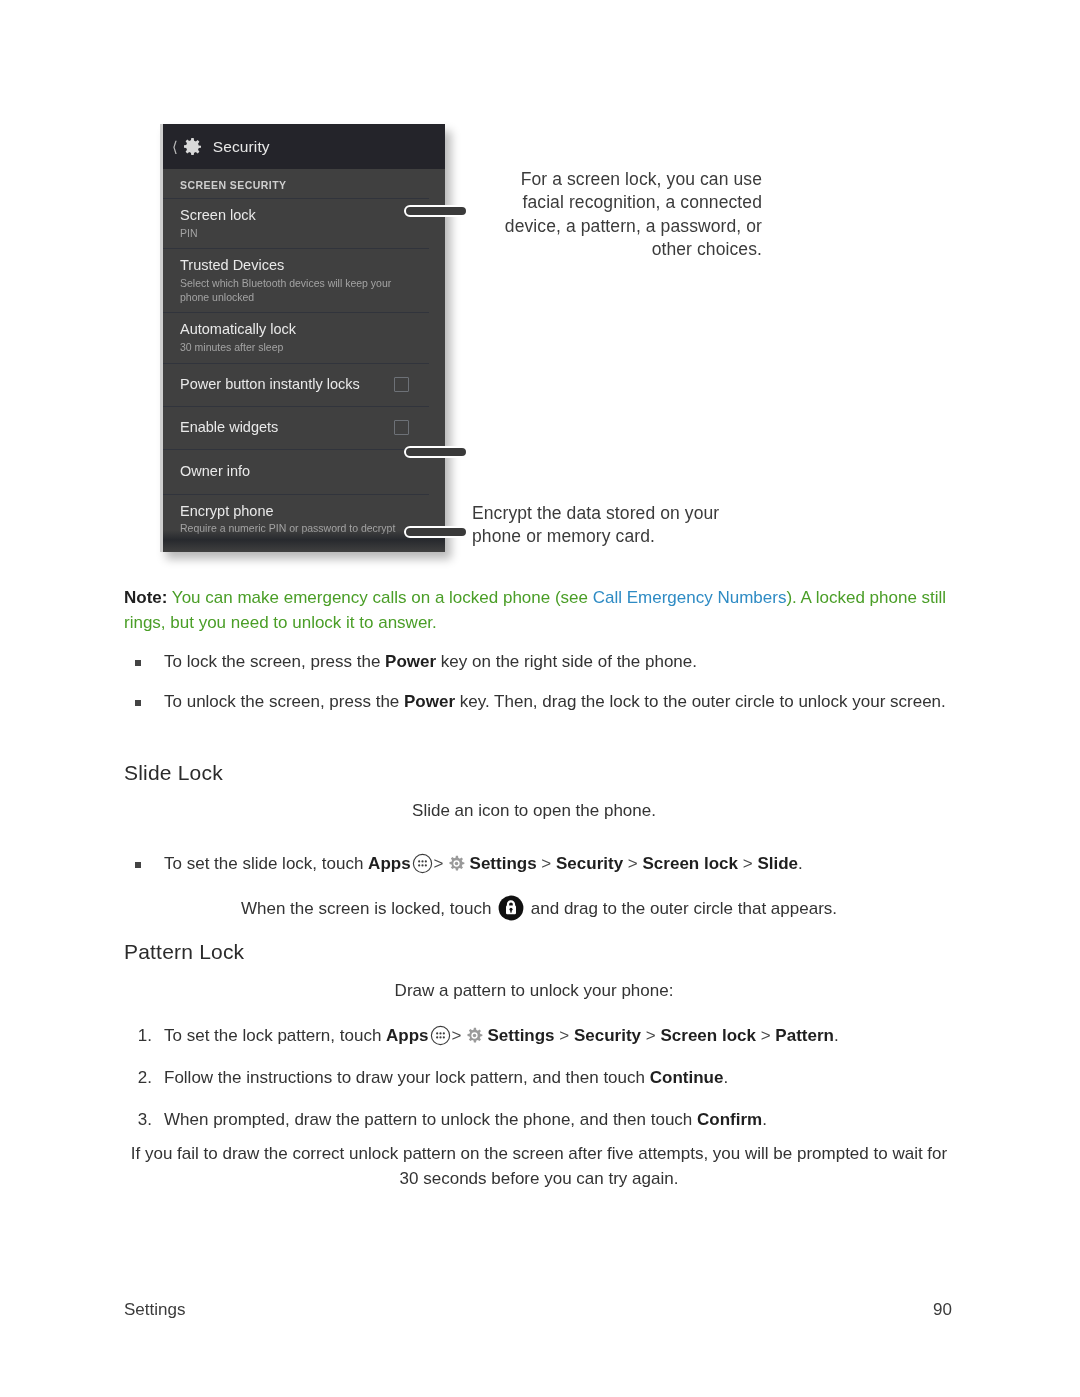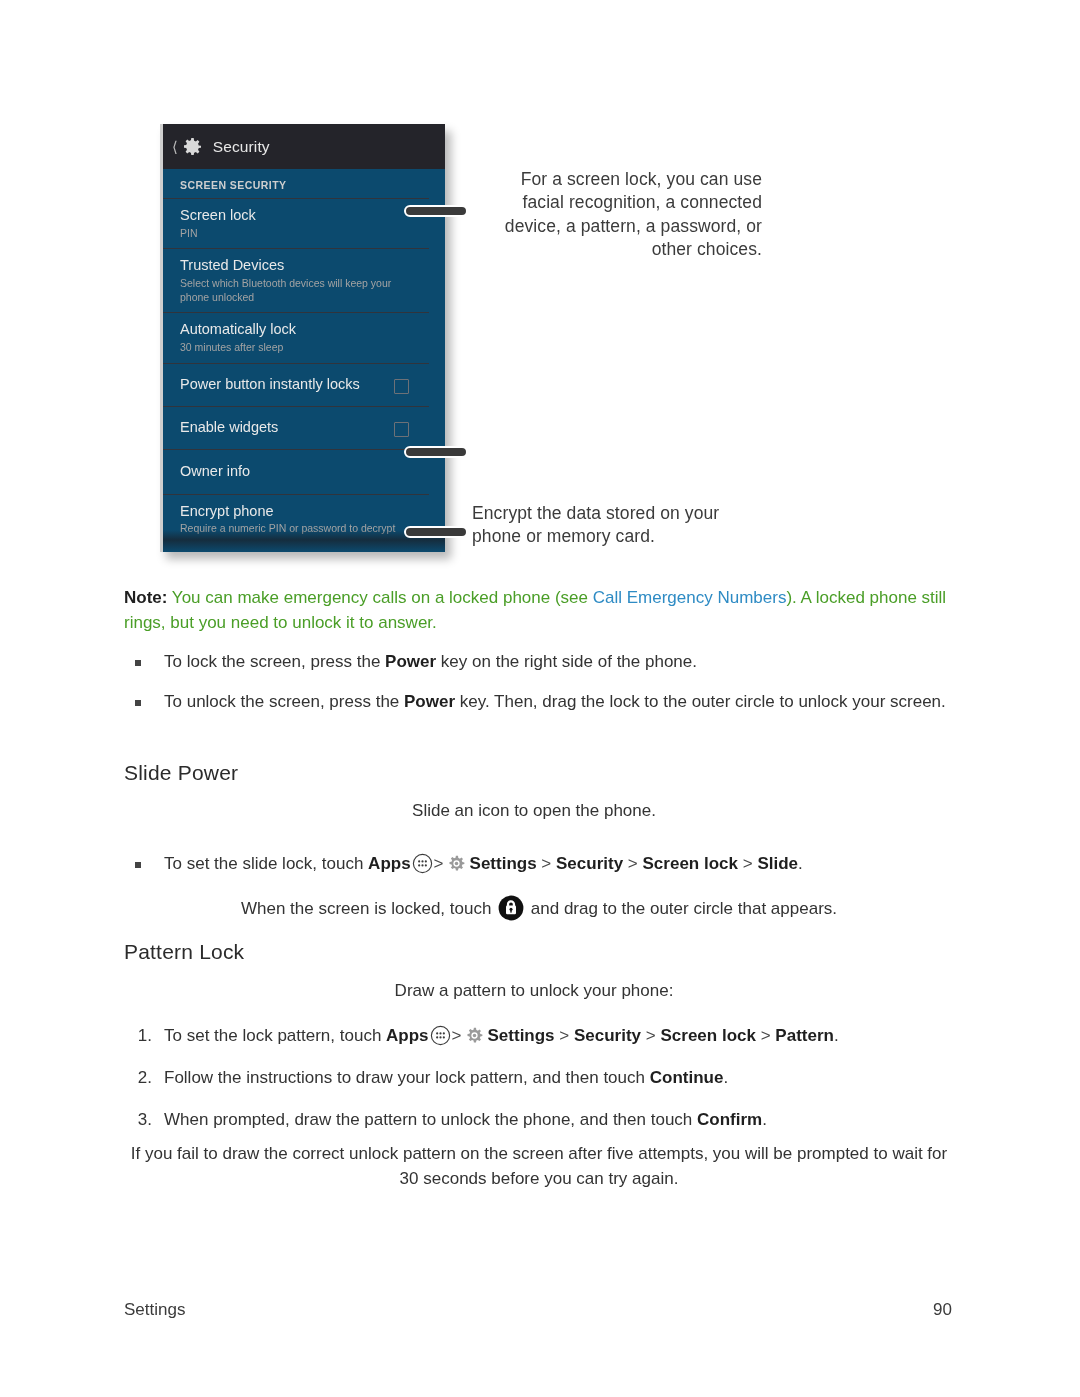--- a/index.html
+++ b/index.html
@@ -71,21 +71,21 @@
     flex: 0 0 auto;
     margin-right: 9px;
   }
   .shot-title {
     color: #e8e8e8;
     font-size: 15.5px;
     letter-spacing: .1px;
   }
 
   .shot-body {
-    background: #0c4a6e;
+    background: #404040;
     height: calc(100% - 45px);
     padding: 0 16px 0 0;
   }
 
   .sec-head {
     color: #cfcfcf;
     font-size: 10.5px;
     font-weight: bold;
     letter-spacing: .45px;
     padding: 10px 0 7px 17px;
@@ -102,21 +102,21 @@
     color: #e9e9e9;
     font-size: 14.5px;
     line-height: 1.22;
   }
   .row-sub {
     color: #a3a3a3;
     font-size: 10.5px;
     line-height: 1.3;
     margin-top: 2px;
   }
-  .row.with-check { display: flex; align-items: flex-end; justify-content: space-between; padding-top: 12px; padding-bottom: 12px; }
+  .row.with-check { display: flex; align-items: center; justify-content: space-between; padding-top: 12px; padding-bottom: 12px; }
   .checkbox {
     width: 13px;
     height: 13px;
     border: 1.6px solid #6d7177;
     border-radius: 1px;
     flex: 0 0 auto;
     margin-right: 6px;
   }
   .row.tall { padding-top: 13px; padding-bottom: 13px; }
 
@@ -316,21 +316,21 @@
 
   <ul class="bullets" style="left:124px; top:650px; width:840px;">
     <li class="bullet-item">
       <span>To lock the screen, press the </span><b>Power</b><span> key on the right side of the phone.</span>
     </li>
     <li class="bullet-item">
       <span>To unlock the screen, press the </span><b>Power</b><span> key. Then, drag the lock to the outer circle to unlock your screen.</span>
     </li>
   </ul>
 
-  <h2 class="heading" style="left:124px; top:761px;">Slide Power</h2>
+  <h2 class="heading" style="left:124px; top:761px;">Slide Lock</h2>
 
   <p class="para" style="left:124px; top:799px; width:820px;">Slide an icon to open the phone.</p>
 
   <ul class="bullets" style="left:124px; top:845px; width:840px;margin-top:7px;">
     <li class="bullet-item">
       <span>To set the slide lock, touch </span><b>Apps</b><span class="apps-icon">
         <svg viewBox="0 0 24 24" width="21" height="21" aria-hidden="true">
           <circle cx="12" cy="12" r="10.4" fill="none" stroke="#3b3b3b" stroke-width="1.3"></circle>
           <circle cx="8.2" cy="9.6" r="1.25" fill="#3b3b3b"></circle>
           <circle cx="12" cy="9.6" r="1.25" fill="#3b3b3b"></circle>

